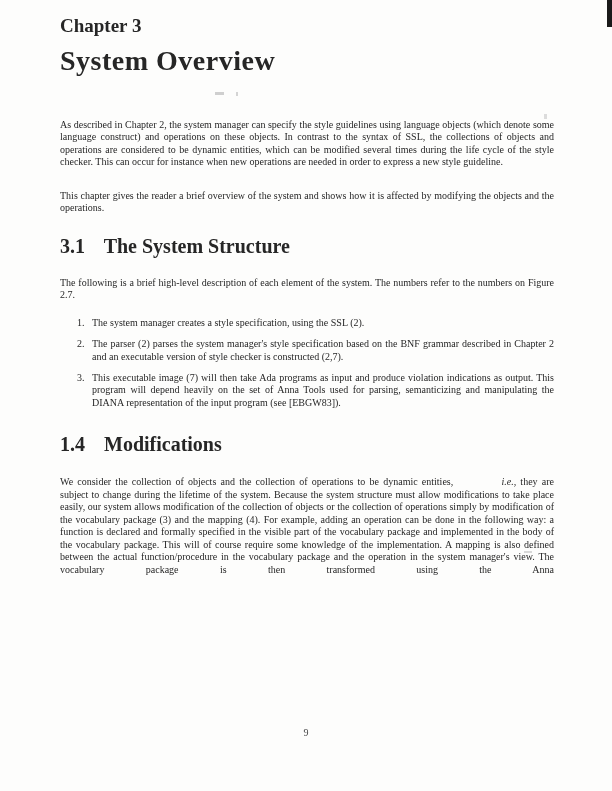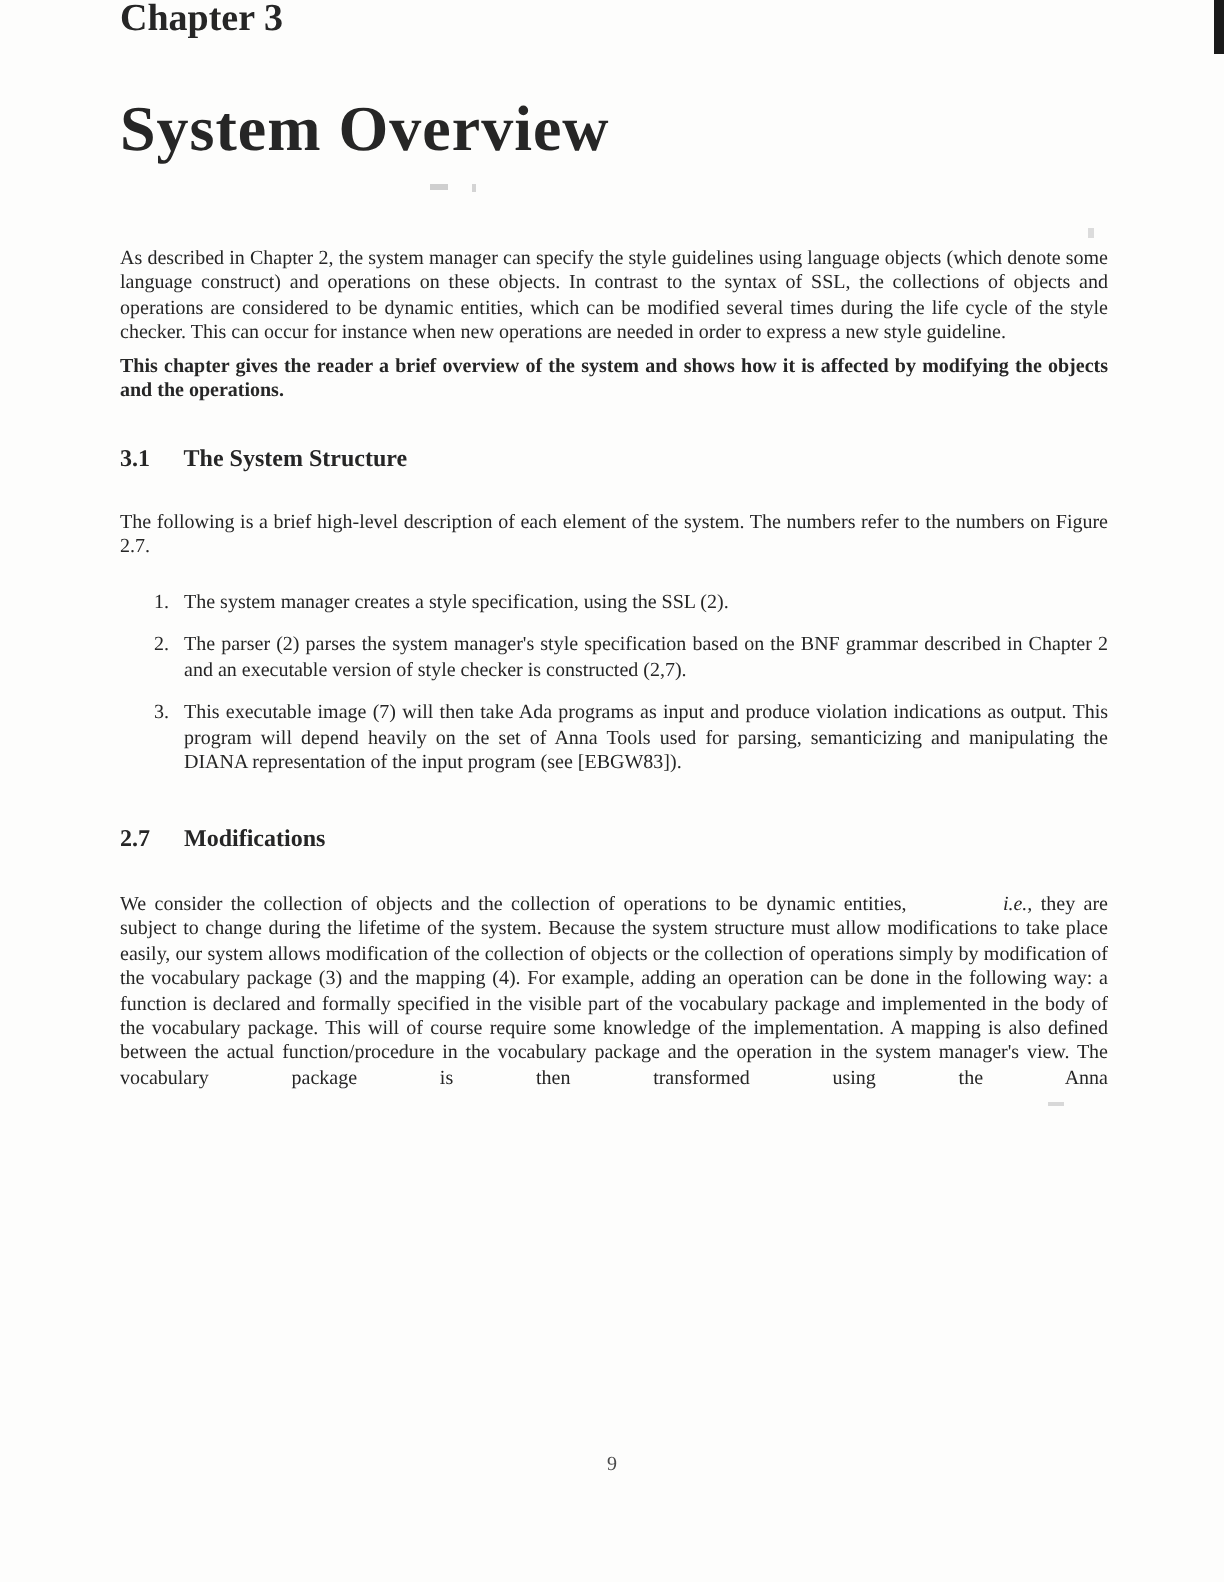--- a/index.html
+++ b/index.html
@@ -14,40 +14,40 @@
     overflow: hidden;
   }
   .page {
     position: relative;
     width: 612px; height: 791px;
     background: var(--paper);
     color: var(--ink);
   }
   .content {
     position: absolute;
-    left: 60px; right: 58px; top: 0;
+    left: 60px; right: 58px; top: 16px;
   }
   .chapter-label {
     font-size: 19px; font-weight: bold; line-height: 1;
   }
   .chapter-title {
-    margin-top: 29px;
-    font-size: 32px; font-weight: bold; line-height: 1;
+    margin-top: 12px;
+    font-size: 28px; font-weight: bold; line-height: 1;
     letter-spacing: 0.5px;
   }
   p.body {
     font-size: 10px;
     line-height: 12.45px;
     text-align: justify;
     color: var(--ink);
   }
   .para1 { margin-top: 44px; }
-  .para2 { margin-top: 4px; font-weight: bold; }
+  .para2 { margin-top: 21px; }
   .section-heading {
-    font-size: 12px; font-weight: bold; line-height: 1.1;
+    font-size: 20px; font-weight: bold; line-height: 1.1;
   }
   .sh-31 { margin-top: 20px; }
   .sh-32 { margin-top: 24px; }
   .sec-num { margin-right: 14px; }
   .lead { margin-top: 20px; }
   ol.structure-list {
     list-style: none;
     margin-top: 15px;
   }
   ol.structure-list li {
@@ -122,21 +122,21 @@
         <span class="marker">2.</span>
         <span class="li-text">The parser (2) parses the system manager's style specification based on the BNF grammar described in Chapter 2 and an executable version of style checker is constructed (2,7).</span>
       </li>
       <li>
         <span class="marker">3.</span>
         <span class="li-text">This executable image (7) will then take Ada programs as input and produce violation indications as output. This program will depend heavily on the set of Anna Tools used for parsing, semanticizing and manipulating the DIANA representation of the input program (see [EBGW83]).</span>
       </li>
     </ol>
 
     <h2 class="section-heading sh-32">
-      <span class="sec-num">2.7</span>
+      <span class="sec-num">1.4</span>
       <span class="sec-title">Modifications</span>
     </h2>
 
     <p class="body para32"><span>We consider the collection of objects and the collection of operations to be dynamic entities, </span><em>i.e.,</em><span> they are subject to change during the lifetime of the system. Because the system structure must allow modifications to take place easily, our system allows modification of the collection of objects or the collection of operations simply by modification of the vocabulary package (3) and the mapping (4). For example, adding an operation can be done in the following way: a function is declared and formally specified in the visible part of the vocabulary package and implemented in the body of the vocabulary package. This will of course require some knowledge of the implementation. A mapping is also defined between the actual function/procedure in the vocabulary package and the operation in the system manager's view. The vocabulary package is then transformed using the Anna</span></p>
 
   </main>
 
   <footer class="page-footer">
     <span class="page-number">9</span>
   </footer>

